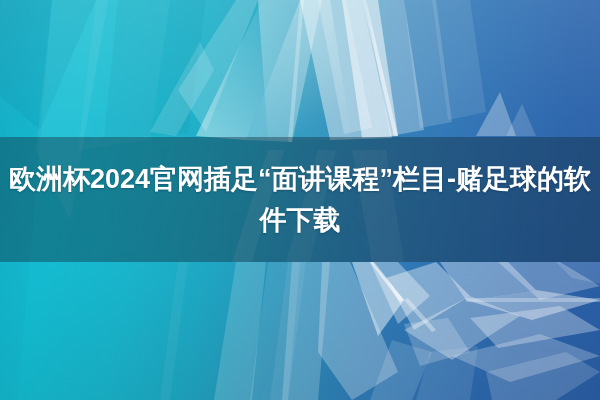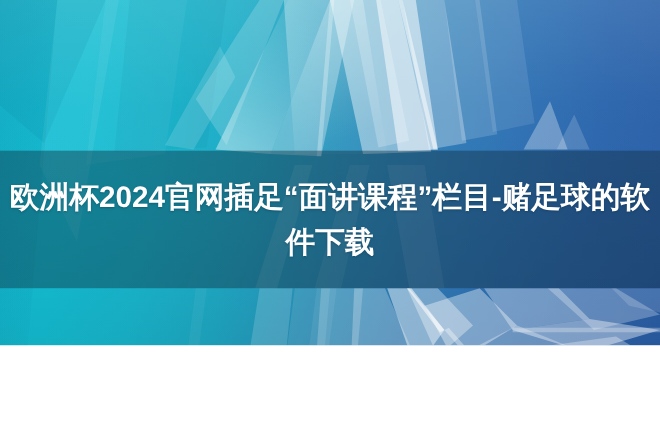--- a/index.html
+++ b/index.html
@@ -5,21 +5,21 @@
 <style>
   html, body {
     margin: 0;
     padding: 0;
     background: #ffffff;
   }
 
   .banner {
     position: relative;
     width: 600px;
-    height: 314px;
+    height: 400px;
     overflow: hidden;
     font-family: "Liberation Sans", "DejaVu Sans", sans-serif;
   }
 
   
   .bg-base {
     position: absolute;
     inset: 0;
     background: linear-gradient(
       100deg,

